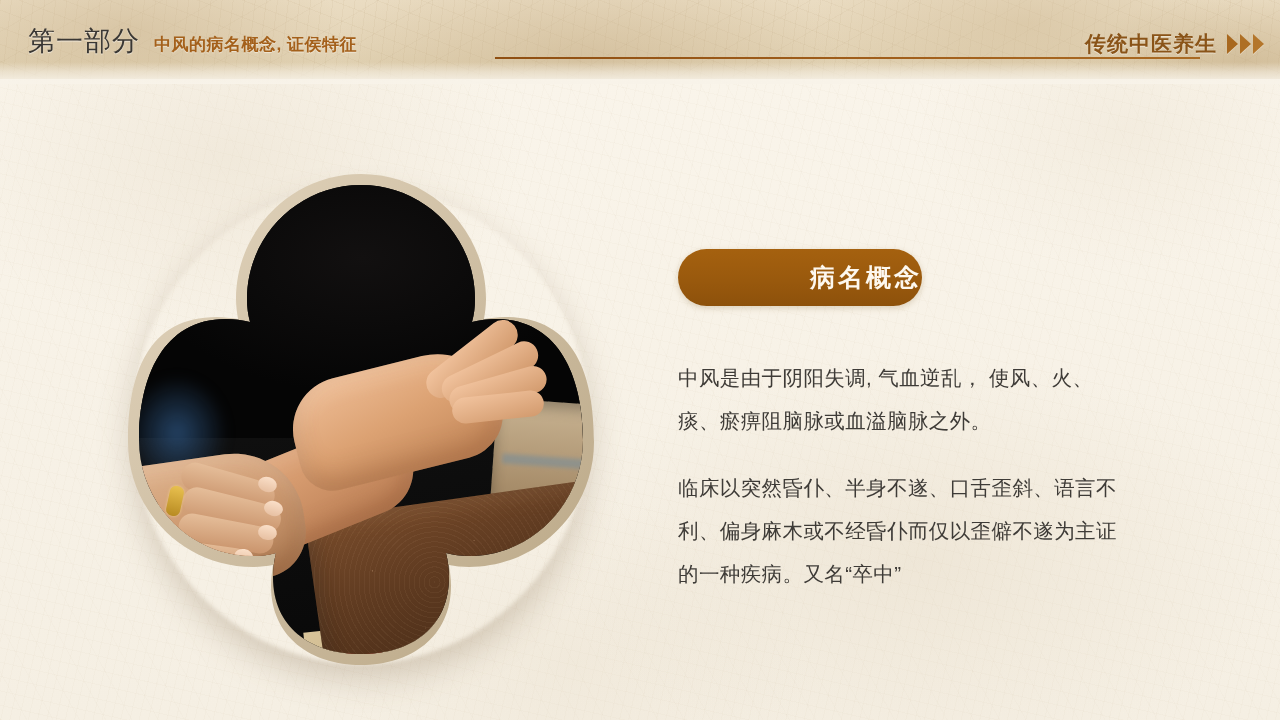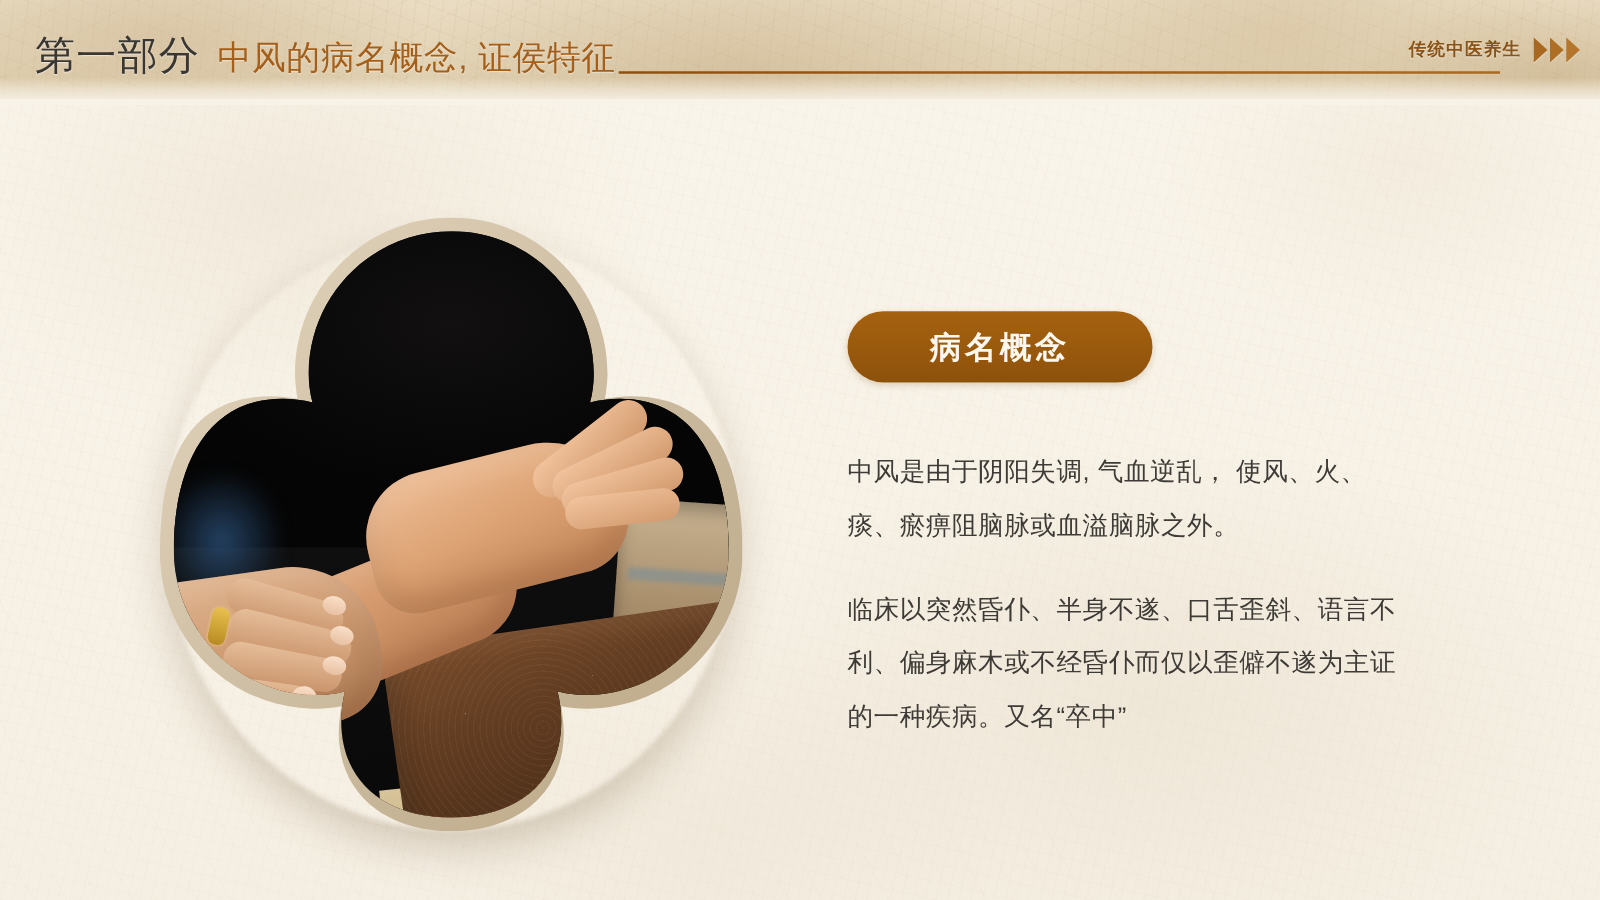--- a/index.html
+++ b/index.html
@@ -45,41 +45,41 @@
     position:absolute; left:0; top:62px; width:1280px; height:22px;
     background:linear-gradient(180deg, rgba(248,243,233,0) 0%, rgba(248,243,233,.55) 45%, #f8f3e9 100%);
     pointer-events:none;
   }
 
   .title-row {
     position:absolute; left:28px; top:23px;
     display:flex; align-items:baseline; gap:14px; z-index:4;
   }
   .title-part {
-    font-size:32px; color:#3a3733; letter-spacing:1px;
+    font-size:27px; color:#3a3733; letter-spacing:1px;
     text-shadow:0 1px 1px rgba(255,255,255,.55);
     text-align:right;
   }
   .title-main {
-    font-size:27px; color:#a4601a; font-weight:normal; letter-spacing:.5px;
+    font-size:17px; color:#a4601a; font-weight:bold; letter-spacing:.5px;
     text-shadow:0 1px 1px rgba(255,255,255,.5);
   }
 
   #title-rule {
     position:absolute; left:495px; top:57px; width:705px; height:2px;
     background:linear-gradient(90deg,#8f4f12,#a2601c 60%,#a96a23);
     z-index:3;
   }
 
   .brand-row {
     position:absolute; right:16px; top:30px;
     display:flex; align-items:center; gap:10px; z-index:4;
   }
   .brand-text {
-    font-size:14px; font-weight:bold; color:#8a5418; letter-spacing:1px;
+    font-size:21px; font-weight:bold; color:#8a5418; letter-spacing:1px;
     text-shadow:0 1px 1px rgba(255,255,255,.5);
   }
   .chevrons { display:flex; align-items:center; gap:2px; }
   .chev {
     width:0; height:0;
     border-top:10px solid transparent;
     border-bottom:10px solid transparent;
     border-left:11px solid #a8681f;
     filter:drop-shadow(0 1px 0 rgba(255,255,255,.35));
   }
@@ -204,21 +204,21 @@
     background:linear-gradient(180deg,#e8c04f,#b88b22);
     transform:rotate(12deg);
     box-shadow:0 0 3px rgba(255,225,140,.7);
   }
 
   
   #pill {
     position:absolute; left:678px; top:249px; width:244px; height:57px;
     background:linear-gradient(180deg,#a5610f 0%,#99590d 55%,#8d510b 100%);
     border-radius:29px;
-    display:flex; align-items:center; justify-content:center;
+    display:flex; align-items:center; justify-content:flex-end;
     box-shadow:0 2px 6px rgba(120,80,25,.22);
   }
   #pill-label {
     color:#fdf8ef; font-size:25px; font-weight:bold; letter-spacing:3px;
   }
 
   .para {
     position:absolute; left:678px; width:452px;
     color:#3e3b37; font-size:20.5px; line-height:43px;
     letter-spacing:.4px; text-align:left;

